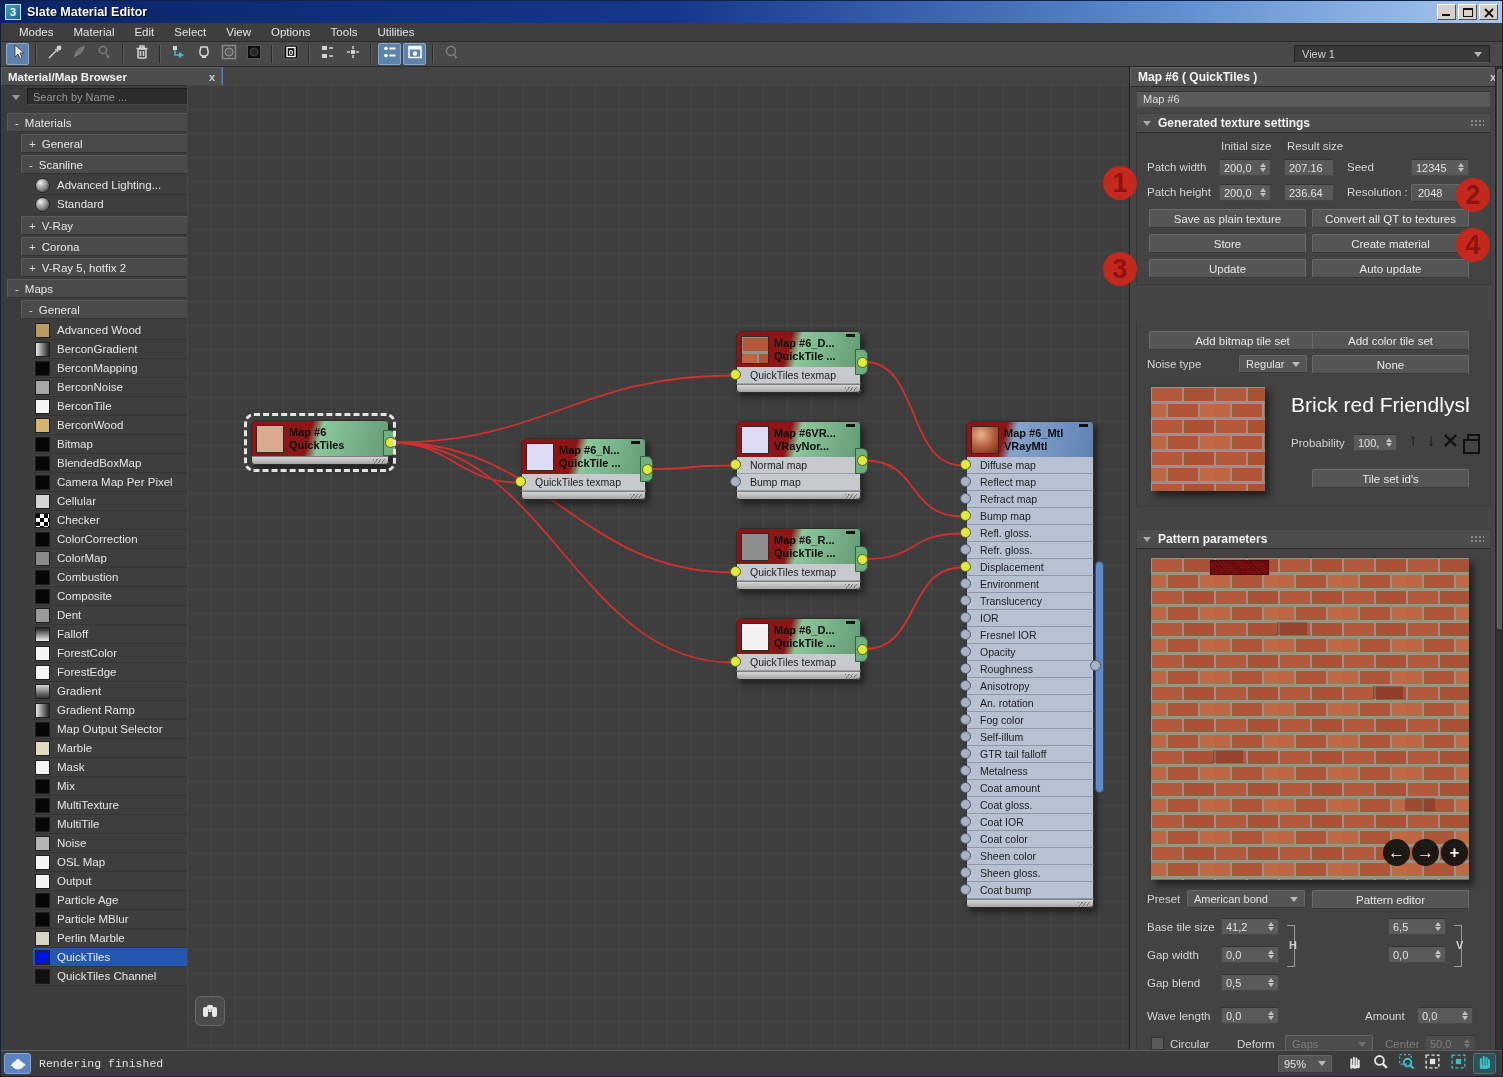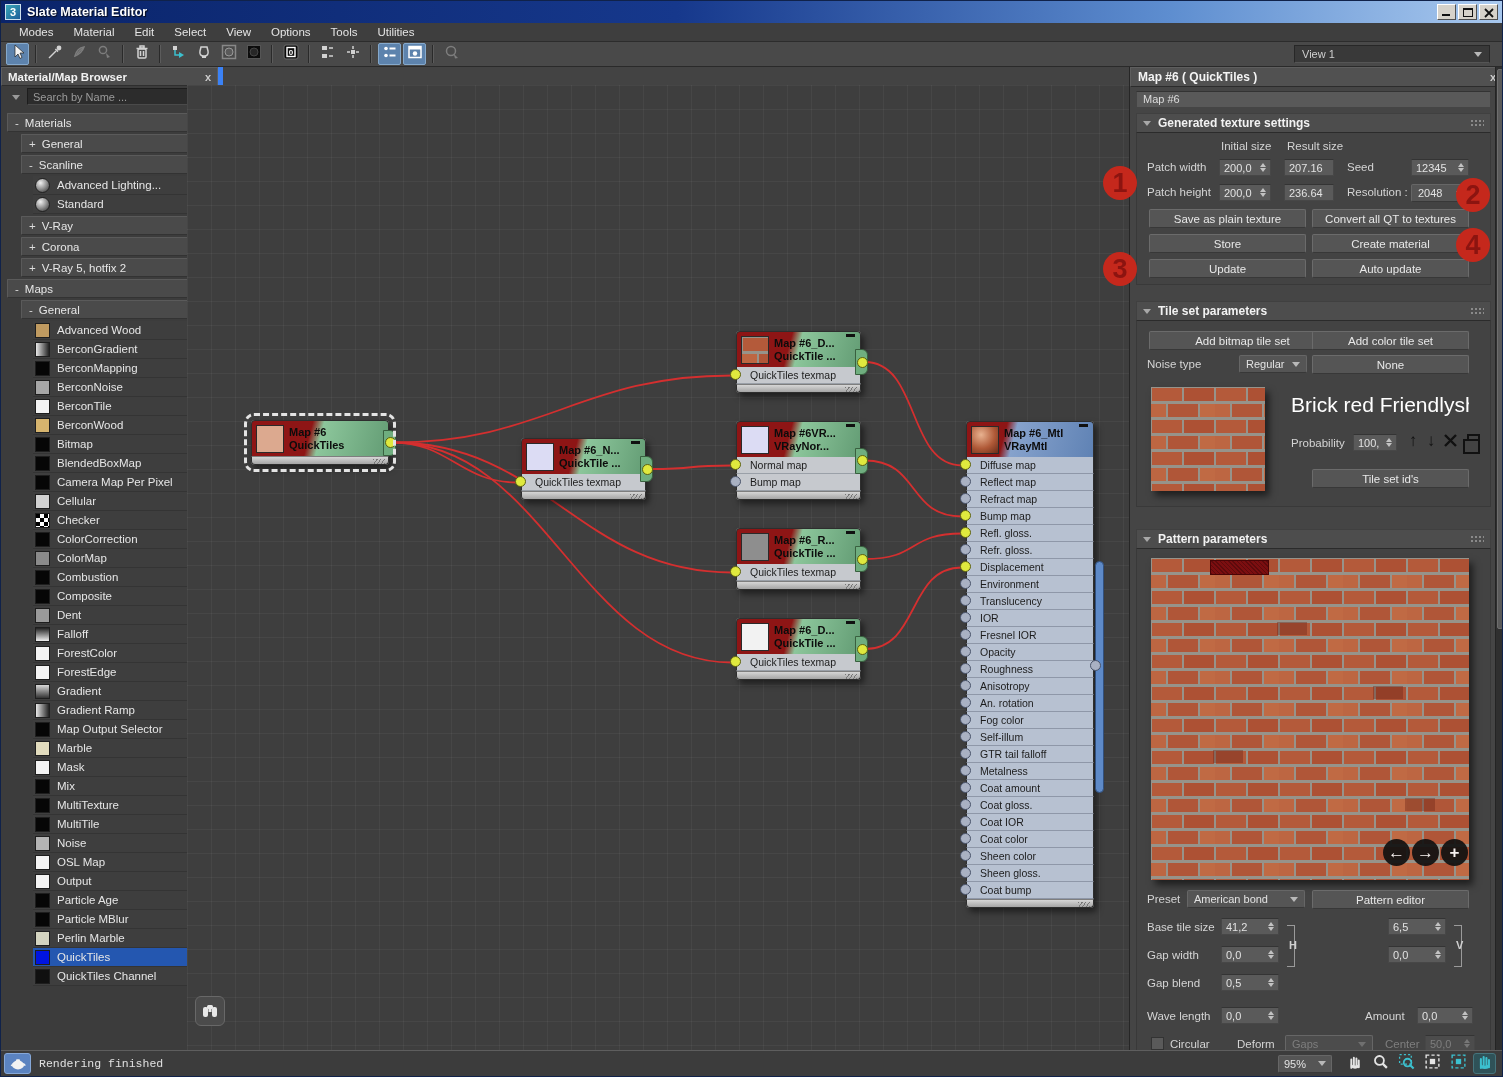--- a/index.html
+++ b/index.html
@@ -27,21 +27,21 @@
 
   
   #toolbar { position:absolute; top:41px; left:0; right:0; height:25px; background:#494949; border-bottom:1px solid #2a2a2a; display:flex; align-items:center; padding-left:4px; }
   .tbtn { width:23px; height:22px; margin:0 1px; display:flex; align-items:center; justify-content:center; border-radius:2px; }
   .tbtn.active { background:#5d83ad; border:1px solid #85a9cc; }
   .tsep { width:2px; height:18px; border-left:1px solid #2a2a2a; border-right:1px solid #5c5c5c; margin:0 5px; }
   #viewcombo { position:absolute; right:12px; top:3px; width:196px; height:18px; background:#393939; border:1px solid #272727; border-bottom-color:#555; color:#cfcfcf; font-size:11px; display:flex; align-items:center; padding:0 7px; }
   .caret { width:0; height:0; border-left:4px solid transparent; border-right:4px solid transparent; border-top:5px solid #b8b8b8; margin-left:auto; }
 
   
-  #browser { position:absolute; left:0; top:66px; width:222px; bottom:26px; background:#3c3c3c; border-right:5px solid #3b82f6; }
+  #browser { position:absolute; left:0; top:66px; width:222px; bottom:26px; background:#3c3c3c; border-right:1px solid #3b82f6; }
   #browser-header { height:19px; background:#4d4d4d; border:1px solid #5e5e5e; border-bottom-color:#2e2e2e; display:flex; align-items:center; padding:0 6px; }
   #browser-title { color:#f2f2f2; font-size:11.5px; font-weight:bold; }
   .close-x { margin-left:auto; color:#ccc; font-size:11px; font-weight:bold; line-height:10px; }
   #searchrow { height:21px; display:flex; align-items:flex-end; padding:2px 3px 2px 4px; }
   #search-drop { width:22px; height:16px; display:flex; align-items:center; justify-content:center; }
   #search-drop .caret { margin:0; border-top-color:#999; }
   #search-input { flex:1; height:17px; background:#2c2c2c; border:1px solid #1d1d1d; border-bottom-color:#4a4a4a; color:#b9b9b9; font-size:11px; padding:0 5px; font-family:"Liberation Sans",sans-serif; }
   #search-input::placeholder { color:#9a9a9a; }
   #tree { position:absolute; left:0; top:44px; bottom:0; right:10px; overflow:hidden; }
   .trow { height:19px; display:flex; align-items:center; font-size:11.5px; color:#e6e6e6; }
@@ -727,25 +727,20 @@
           </div>
           <div class="pbtn" style="left: 12px; top: 126px; width: 157px;">
             <span>Update</span>
           </div>
           <div class="pbtn" style="left: 175px; top: 126px; width: 157px;">
             <span>Auto update</span>
           </div>
         </div>
     </div>
 
-    <div class="rollout-h" style="top:234px">
-      <span class="tri"></span>
-      <span class="rtitle">Tile set parameters</span>
-      <span class="rgrip"></span>
-    </div>
     <div class="rbody" style="top:254px;height:186px">
       <div class="pbtn" style="left:12px;top:10px;width:187px">
           <span>Add bitmap tile set</span>
         </div>
       <div class="pbtn" style="left:175px;top:10px;width:157px">
           <span>Add color tile set</span>
         </div>
 
       <span class="plabel" style="left:10px;top:37px">Noise type</span>
       <div class="pdrop" style="left:102px;top:34px;width:68px">

